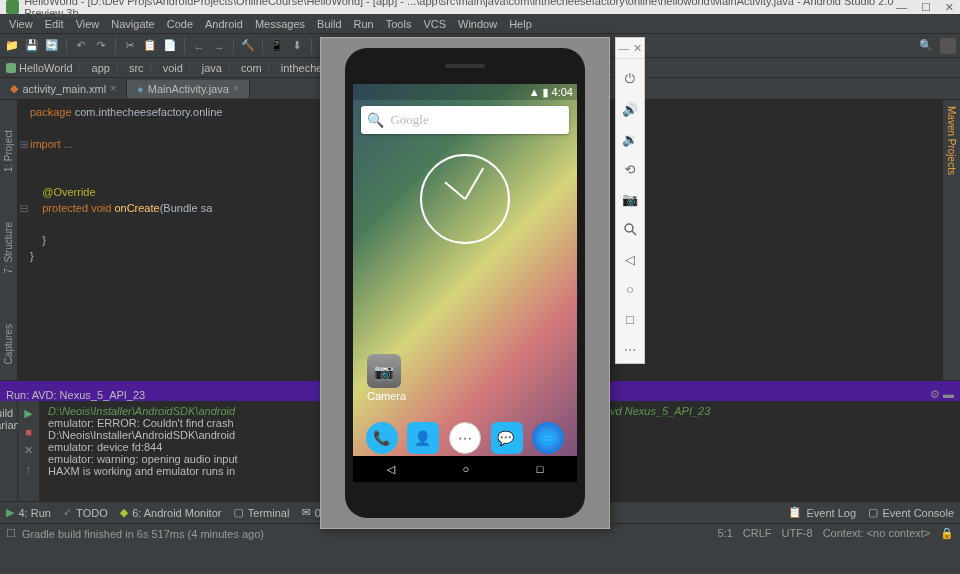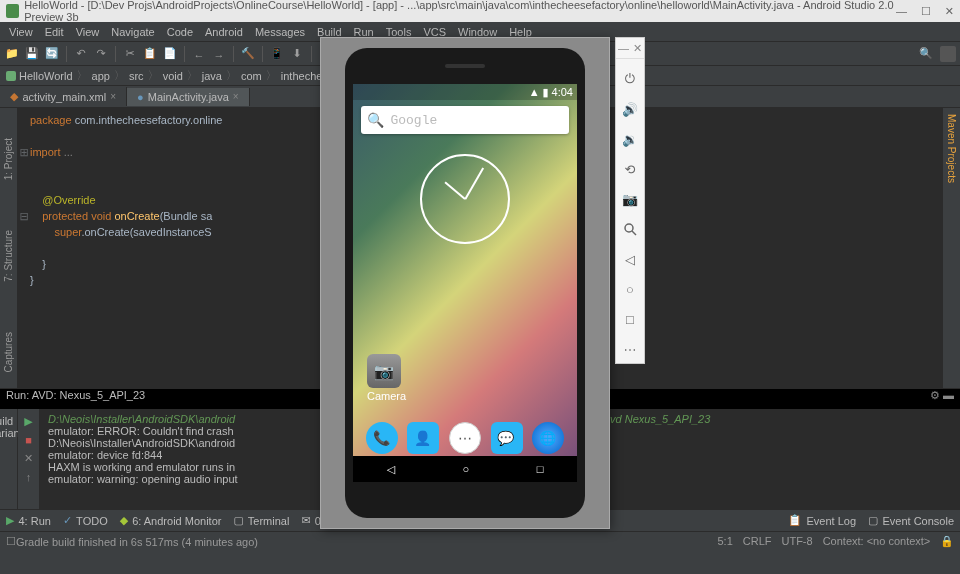--- a/index.html
+++ b/index.html
@@ -1,17 +1,17 @@
 <!DOCTYPE html>
 <html><head>
 <meta charset="utf-8">
 <style>
 *{margin:0;padding:0;box-sizing:border-box;font-family:"Segoe UI",Arial,sans-serif;font-size:11px}
 body{width:960px;height:574px;background:#3c3f41;color:#bbbbbb;overflow:hidden;position:relative}
-.titlebar{height:22px;background:#e8e8e8;display:flex;align-items:center;padding:0 6px;color:#555;font-size:11px}
+.titlebar{height:14px;background:#e8e8e8;display:flex;align-items:center;padding:0 6px;color:#555;font-size:11px}
 .titlebar .logo{width:14px;height:14px;background:#4a8c4a;border-radius:2px;margin-right:5px}
 .titlebar .wincontrols{margin-left:auto;display:flex;gap:14px;color:#666}
 .menubar{height:20px;background:#3c3f41;display:flex;align-items:center;padding:0 4px;gap:2px;color:#bbbbbb;font-size:11px;border-bottom:1px solid #2b2b2b}
 .menubar span{padding:2px 5px;cursor:pointer}
 .toolbar{height:24px;background:#3c3f41;display:flex;align-items:center;padding:0 4px;gap:4px;border-bottom:1px solid #2b2b2b}
 .tb-icon{width:16px;height:16px;display:flex;align-items:center;justify-content:center;color:#9e9e9e;font-size:11px}
 .tb-sep{width:1px;height:16px;background:#555;margin:0 2px}
 .tb-run{color:#59a869}
 .breadcrumb{height:20px;background:#3c3f41;display:flex;align-items:center;padding:0 6px;gap:4px;font-size:11px;color:#bbbbbb;border-bottom:1px solid #2b2b2b}
 .bc-seg{display:flex;align-items:center;gap:3px}
@@ -24,42 +24,42 @@
 .leftgutter{width:18px;background:#3c3f41;border-right:1px solid #2b2b2b;display:flex;flex-direction:column;align-items:center;padding-top:30px;gap:50px}
 .leftgutter .vtext{writing-mode:vertical-lr;transform:rotate(180deg);font-size:10px;color:#999}
 .editor{flex:1;background:#2b2b2b;font-family:Consolas,monospace;font-size:12px;padding:4px 0;position:relative;overflow:hidden}
 .line{display:flex;height:16px;line-height:16px}
 .gutter-fold{width:12px;color:#606366;text-align:center}
 .code{white-space:pre;color:#a9b7c6}
 .kw{color:#cc7832}.com{color:#808080}.ann{color:#bbb529}.mth{color:#ffc66d}
 .rightgutter{width:18px;background:#3c3f41;border-left:1px solid #2b2b2b}
 .rightgutter .vtext{writing-mode:vertical-lr;font-size:10px;color:#999;margin-top:6px;margin-left:3px}
 .run-panel{border-top:1px solid #2b2b2b}
-.run-header{height:20px;background:#000000;display:flex;align-items:flex-start;padding:0 6px;font-size:11px;color:#bbbbbb}
+.run-header{height:20px;background:#4c1d95;display:flex;align-items:flex-end;padding:0 6px;font-size:11px;color:#bbbbbb}
 .run-body{height:100px;background:#2b2b2b;display:flex}
 .run-side{width:18px;background:#3c3f41;border-right:1px solid #2b2b2b;display:flex;flex-direction:column;align-items:center;padding-top:6px;gap:8px}
 .run-side2{width:22px;background:#3c3f41;border-right:1px solid #2b2b2b;display:flex;flex-direction:column;align-items:center;padding-top:6px;gap:6px;color:#888}
 .console{flex:1;font-family:Consolas,monospace;font-size:11px;padding:4px 8px;color:#bbbbbb;overflow:hidden}
 .console .cmd{color:#629755;font-style:italic}
 .bottombar{height:22px;background:#3c3f41;display:flex;align-items:center;padding:0 6px;gap:12px;border-top:1px solid #2b2b2b;font-size:11px;color:#bbbbbb}
 .bottombar .bb-item{display:flex;align-items:center;gap:4px}
 .bottombar .right{margin-left:auto;display:flex;gap:12px}
 .statusbar{height:20px;background:#3c3f41;display:flex;align-items:center;padding:0 6px;font-size:10px;color:#999;border-top:1px solid #2b2b2b}
 .statusbar .right{margin-left:auto;display:flex;gap:10px}
 
 .emu-window{position:absolute;left:320px;top:37px;width:290px;background:#fff;border:1px solid #aaa;box-shadow:2px 2px 10px rgba(0,0,0,0.4)}
 .emu-title{height:16px;background:#fff;font-size:10px;color:#333;padding:1px 4px;border-bottom:1px solid #ccc}
 .emu-body{background:#8a8a8a;padding:10px 18px;display:flex;justify-content:center}
 .phone{width:240px;height:470px;background:#1a1a1a;border-radius:22px;padding:36px 8px 36px 8px;position:relative}
 .phone-speaker{position:absolute;top:16px;left:50%;transform:translateX(-50%);width:40px;height:4px;background:#333;border-radius:2px}
 .phone-screen{width:100%;height:100%;background:linear-gradient(135deg,#3a5a6a 0%,#4a7a5a 25%,#d4d47a 50%,#d47a7a 70%,#6a4a7a 100%);position:relative;overflow:hidden}
 .status-bar{position:absolute;top:0;left:0;right:0;height:16px;background:rgba(0,0,0,0.2);display:flex;align-items:center;justify-content:flex-end;padding:0 4px;gap:3px;color:#fff;font-size:9px}
 .search-widget{position:absolute;top:22px;left:8px;right:8px;height:28px;background:#fff;border-radius:3px;display:flex;align-items:center;padding:0 6px;gap:6px;box-shadow:0 1px 3px rgba(0,0,0,0.3)}
 .search-widget .mag{color:#888;font-size:14px}
-.search-widget .g{color:#bbb;font-size:13px;font-family:Liberation Mono, monospace}
+.search-widget .g{color:#bbb;font-size:13px;font-family:Liberation Serif, serif}
 .clock-widget{position:absolute;top:70px;left:50%;transform:translateX(-50%);width:90px;height:90px;border:2px solid #fff;border-radius:50%}
 .clock-hand{position:absolute;background:#fff;left:50%;bottom:50%;transform-origin:bottom center}
 .clock-h{width:2px;height:26px;transform:translateX(-50%) rotate(-50deg)}
 .clock-m{width:1.5px;height:36px;transform:translateX(-50%) rotate(30deg)}
 .app-cam{position:absolute;top:270px;left:14px;text-align:center;color:#fff;font-size:8px}
 .app-cam .ic{width:34px;height:34px;background:linear-gradient(#999,#666);border-radius:6px;margin-bottom:2px;display:flex;align-items:center;justify-content:center;font-size:16px}
 .dock{position:absolute;bottom:28px;left:0;right:0;display:flex;justify-content:space-around;align-items:center;padding:0 8px}
 .dock-ic{width:32px;height:32px;border-radius:50%;display:flex;align-items:center;justify-content:center;font-size:14px;color:#fff}
 .dock-phone{background:#29b6f6}.dock-contacts{background:#29b6f6;border-radius:6px}.dock-apps{background:#fff;color:#555;border:1px solid #ccc}.dock-sms{background:#29b6f6;border-radius:6px}.dock-browser{background:radial-gradient(#5af,#06c)}
 .navbar{position:absolute;bottom:0;left:0;right:0;height:26px;background:#000;display:flex;justify-content:space-around;align-items:center;color:#fff;font-size:12px}
@@ -201,24 +201,20 @@
     <div class="line">
         <span class="gutter-fold"></span>
         <span class="code">    <span class="ann">@Override</span></span>
       </div>
     <div class="line">
         <span class="gutter-fold">⊟</span>
         <span class="code">    <span class="kw">protected void </span><span class="mth">onCreate</span>(Bundle sa</span>
       </div>
     <div class="line">
         <span class="gutter-fold"></span>
-        <span class="code">        <span class="kw">super</span>.onCreate(savedInstanceS</span>
-      </div>
-    <div class="line">
-        <span class="gutter-fold"></span>
       </div>
     <div class="line">
         <span class="gutter-fold"></span>
         <span class="code">    }</span>
       </div>
     <div class="line">
         <span class="gutter-fold"></span>
         <span class="code">}</span>
       </div>
   </div>
@@ -240,22 +236,22 @@
       <span style="color:#59a869">▶</span>
       <span style="color:#c75450">■</span>
       <span>✕</span>
       <span>↑</span>
     </div>
     <div class="console">
       <div class="cmd"><span>D:\Neois\Installer\AndroidSDK\android</span><span style="margin-left:260px">y none -netspeed full -avd Nexus_5_API_23</span></div>
       <div>emulator: ERROR: Couldn't find crash</div>
       <div><span>  D:\Neois\Installer\AndroidSDK\android</span><span style="margin-left:260px">rvice.exe</span></div>
       <div>emulator: device fd:844</div>
+      <div>emulator: warning: opening audio input</div>
       <div>HAXM is working and emulator runs in</div>
-      <div>emulator: warning: opening audio input</div>
     </div>
   </div>
 </div>
 
 <div class="bottombar">
   <span class="bb-item">
       <span style="color:#59a869">▶</span>
       <span>4: Run</span>
     </span>
   <span class="bb-item">
@@ -281,21 +277,21 @@
       </span>
     <span class="bb-item">
         <span>▢</span>
         <span>Event Console</span>
       </span>
   </div>
 </div>
 
 <div class="statusbar">
   <span>☐</span>
-  <span style="">Gradle build finished in 6s 517ms (4 minutes ago)</span>
+  <span style="margin-left:6px">Gradle build finished in 6s 517ms (4 minutes ago)</span>
   <div class="right">
     <span>5:1</span>
     <span>CRLF</span>
     <span>UTF-8</span>
     <span>Context: &lt;no context&gt;</span>
     <span>🔒</span>
   </div>
 </div>
 
 <div class="emu-window">

